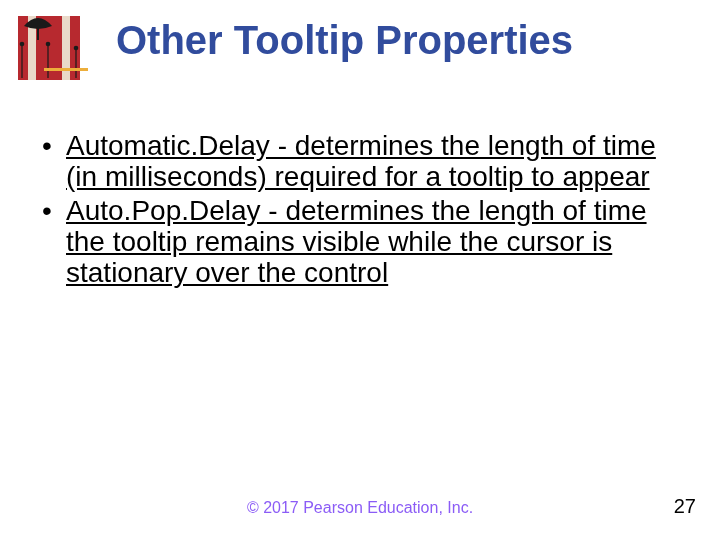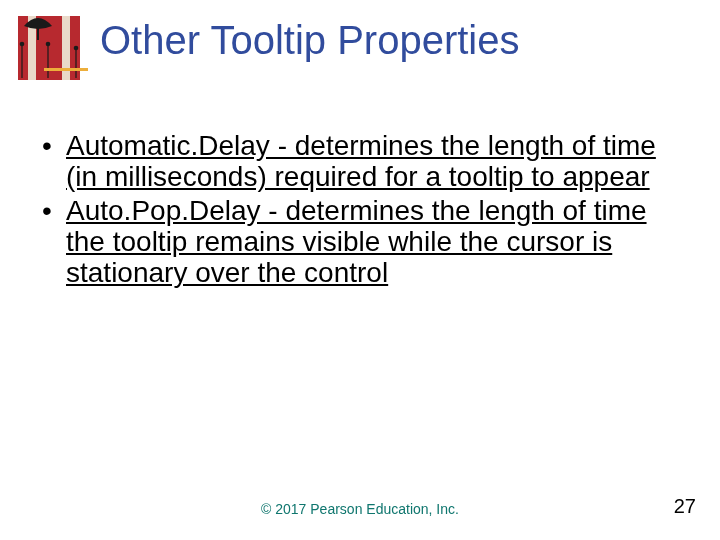--- a/index.html
+++ b/index.html
@@ -22,24 +22,24 @@
   .logo {
     position: absolute;
     top: 16px;
     left: 18px;
     width: 62px;
     height: 64px;
   }
   .title {
     position: absolute;
     top: 18px;
-    left: 100px;
+    left: 116px;
     right: 30px;
     font-size: 40px;
-    font-weight: normal;
+    font-weight: bold;
     color: #314C9D;
     line-height: 1.1;
   }
   .hr {
     position: absolute;
     top: 68px;
     left: 44px;
     width: 44px;
     height: 3px;
     background: #EDAE3B;
@@ -70,23 +70,23 @@
     top: 0;
     font-size: 28px;
     line-height: 1.12;
   }
   .footer {
     position: absolute;
     bottom: 22px;
     left: 0;
     width: 100%;
     text-align: center;
-    font-size: 14px;
+    font-size: 16px;
     line-height: 1.25;
-    color: #0f766e;
+    color: #8b5cf6;
   }
   .pagenum {
     position: absolute;
     bottom: 22px;
     right: 24px;
     font-size: 20px;
     color: #000000;
   }
 </style>
 </head>

